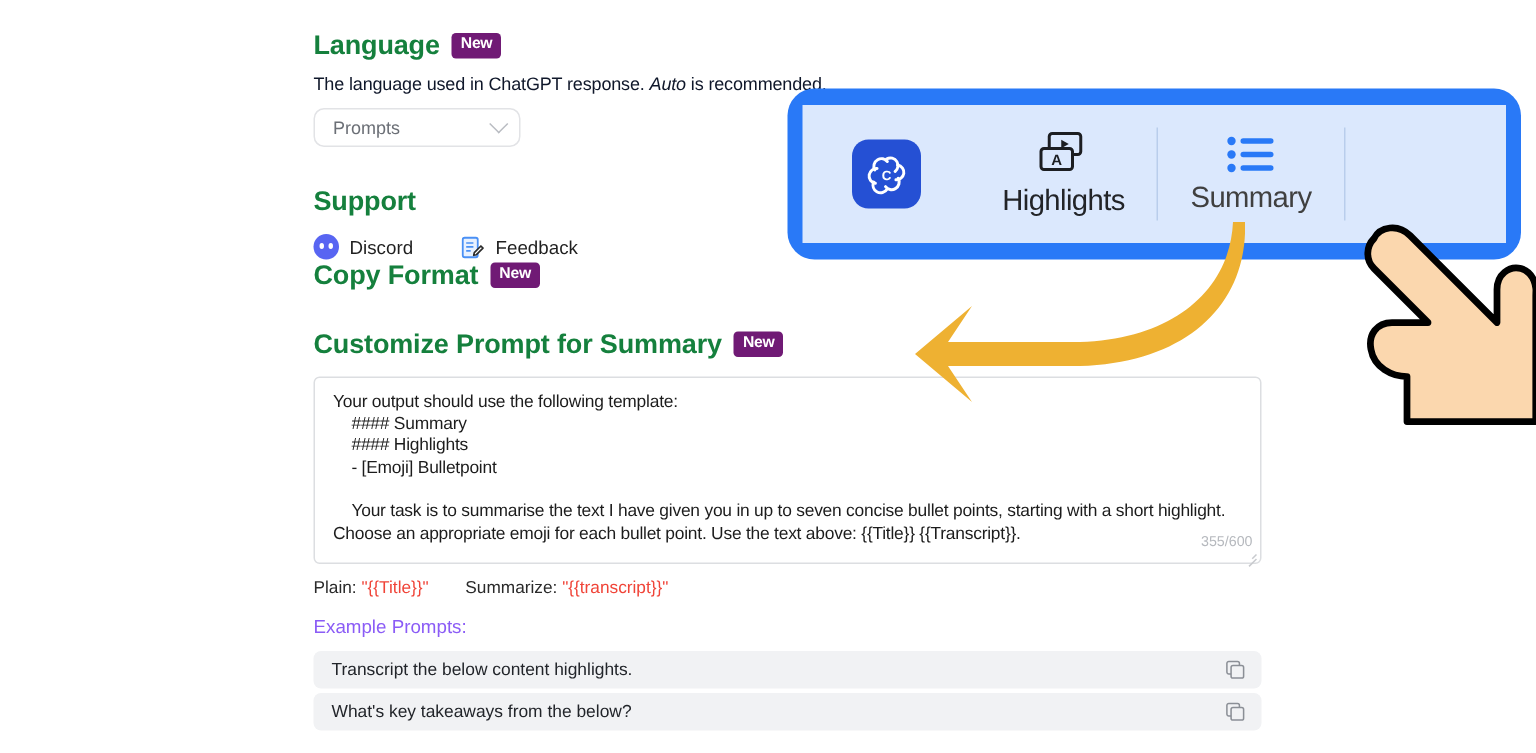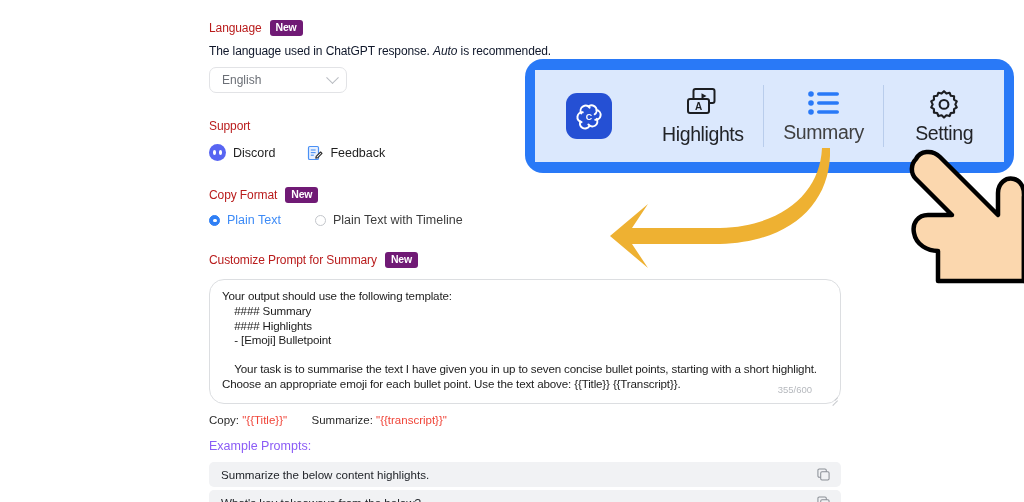--- a/index.html
+++ b/index.html
@@ -17,23 +17,23 @@
     left: 209px; top: 20px;
     width: 640px;
   }
 
   .section-head {
     display: flex;
     align-items: center;
     gap: 8px;
   }
   .section-title {
-    font-size: 12px;
-    font-weight: normal;
-    color: #b91c1c;
+    font-size: 18px;
+    font-weight: bold;
+    color: #15803d;
     letter-spacing: -0.1px;
   }
   .new-badge {
     display: inline-block;
     background: #701a75;
     color: #ffffff;
     font-size: 10.5px;
     font-weight: bold;
     padding: 1px 6px 2px 6px;
     border-radius: 3px;
@@ -95,21 +95,21 @@
     width: 3.4px; height: 4.4px;
     border-radius: 50%;
     background: #ffffff;
     top: 6px;
   }
   .discord-ico::before { left: 4px; }
   .discord-ico::after  { right: 4px; }
   .feedback-ico { width: 16px; height: 16px; flex: none; }
 
   
-  #copyformat-section { margin-top: 26px; }
+  #copyformat-section { }
   .radio-row {
     margin-top: 10px;
     display: flex;
     align-items: center;
     font-size: 12.5px;
   }
   .radio {
     width: 11px; height: 11px;
     border-radius: 50%;
     border: 1.2px solid #c3c6cb;
@@ -134,35 +134,35 @@
   .radio-label.active { color: #3d8bf7; }
   .radio-spacer { width: 34px; }
 
   
   #prompt-section { margin-top: 25px; }
   .prompt-box {
     margin-top: 11px;
     width: 632px;
     height: 125px;
     border: 1px solid #dcdee1;
-    border-radius: 15px;
+    border-radius: 4px;
     background: #ffffff;
     padding: 9px 12px 0 12px;
     position: relative;
   }
   .prompt-text {
     font-size: 11.6px;
     line-height: 14.6px;
     color: #1c1c1c;
     white-space: pre-wrap;
     letter-spacing: -0.15px;
   }
   .char-counter {
     position: absolute;
-    right: 28px; bottom: 8px;
+    right: 5px; bottom: 8px;
     font-size: 9.5px;
     color: #b6b9be;
   }
   .resize-grip {
     position: absolute;
     right: 2px; bottom: 2px;
     width: 8px; height: 8px;
   }
   .resize-grip i {
     position:absolute; right:0; bottom:0;
@@ -270,21 +270,21 @@
 
 <div id="settings-panel">
 
   <div>
     <div class="section-head">
       <span class="section-title">Language</span>
       <span class="new-badge">New</span>
     </div>
     <div class="help-text"><span>The language used in ChatGPT response. </span><i>Auto</i><span> is recommended.</span></div>
     <div class="lang-select">
-      <span>English</span>
+      <span>Prompts</span>
       <span class="chev"></span>
     </div>
   </div>
 
   <div id="support-section">
     <div class="section-head">
       <span class="section-title">Support</span>
     </div>
     <div class="support-row">
       <span class="discord-ico"></span>
@@ -299,27 +299,20 @@
       </svg>
       <span>Feedback</span>
     </div>
   </div>
 
   <div id="copyformat-section">
     <div class="section-head">
       <span class="section-title">Copy Format</span>
       <span class="new-badge">New</span>
     </div>
-    <div class="radio-row">
-      <span class="radio checked"></span>
-      <span class="radio-label active">Plain Text</span>
-      <span class="radio-spacer"></span>
-      <span class="radio"></span>
-      <span class="radio-label">Plain Text with Timeline</span>
-    </div>
   </div>
 
   <div id="prompt-section">
     <div class="section-head">
       <span class="section-title">Customize Prompt for Summary</span>
       <span class="new-badge">New</span>
     </div>
     <div class="prompt-box">
       <div class="prompt-text">Your output should use the following template:
     #### Summary
@@ -328,32 +321,32 @@
 
     Your task is to summarise the text I have given you in up to seven concise bullet points, starting with a short highlight. Choose an appropriate emoji for each bullet point. Use the text above: {{Title}} {{Transcript}}.</div>
       <div class="char-counter">355/600</div>
       <div class="resize-grip">
           <i></i>
           <i></i>
         </div>
     </div>
 
     <div class="vars-line">
-      <span>Copy:</span>
+      <span>Plain:</span>
       <span class="var-red">"{{Title}}"</span>
       <span class="vars-gap"></span>
       <span>Summarize:</span>
       <span class="var-red">"{{transcript}}"</span>
     </div>
 
     <div class="example-title">Example Prompts:</div>
 
     <div class="example-list">
       <div class="example-item">
-        <span>Summarize the below content highlights.</span>
+        <span>Transcript the below content highlights.</span>
         <svg class="copy-ico" viewBox="0 0 14 14">
           <rect x="1" y="1" width="9" height="9" rx="1.4" fill="#f1f2f4" stroke="#8b8f96" stroke-width="1.1"></rect>
           <rect x="4" y="4" width="9" height="9" rx="1.4" fill="#f1f2f4" stroke="#8b8f96" stroke-width="1.1"></rect>
         </svg>
       </div>
       <div class="example-item">
         <span>What's key takeaways from the below?</span>
         <svg class="copy-ico" viewBox="0 0 14 14">
           <rect x="1" y="1" width="9" height="9" rx="1.4" fill="#f1f2f4" stroke="#8b8f96" stroke-width="1.1"></rect>
           <rect x="4" y="4" width="9" height="9" rx="1.4" fill="#f1f2f4" stroke="#8b8f96" stroke-width="1.1"></rect>
@@ -402,27 +395,20 @@
         <circle cx="4" cy="23" r="2.8" fill="#2979f7"></circle>
         <rect x="10" y="3.2" width="22" height="3.6" rx="1.8" fill="#2979f7"></rect>
         <rect x="10" y="12.2" width="22" height="3.6" rx="1.8" fill="#2979f7"></rect>
         <rect x="10" y="21.2" width="22" height="3.6" rx="1.8" fill="#2979f7"></rect>
       </svg>
       <span class="tb-label active">Summary</span>
     </div>
 
     <div class="tb-divider"></div>
 
-    <div class="tb-item tb-tab">
-      <svg width="32" height="32" viewBox="0 0 32 32">
-        <path d="M16 3.2 18.4 5.6 21.6 4.7 22.8 7.8 26.1 8.2 26 11.6 28.8 13.4 27.3 16.4 28.8 19.4 26 21.2 26.1 24.6 22.8 25 21.6 28.1 18.4 27.2 16 29.6 13.6 27.2 10.4 28.1 9.2 25 5.9 24.6 6 21.2 3.2 19.4 4.7 16.4 3.2 13.4 6 11.6 5.9 8.2 9.2 7.8 10.4 4.7 13.6 5.6 Z" fill="none" stroke="#1c1e22" stroke-width="2.1" stroke-linejoin="round"></path>
-        <circle cx="16" cy="16.4" r="4.4" fill="none" stroke="#1c1e22" stroke-width="2.1"></circle>
-      </svg>
-      <span class="tb-label">Setting</span>
-    </div>
 
   </div>
 </div>
 
 <svg id="yellow-arrow" viewBox="0 0 260 135">
   <path d="M252 8 C250 52, 214 86, 150 88 L62 88 L78 64 L40 96 L78 128 L62 104 L150 104 C222 102, 262 62, 260 8 Z" fill="#eeb132"></path>
 </svg>
 
 <svg id="hand-cursor" viewBox="0 0 170 160">
   <g fill="#fbd7ae" stroke="#000000" stroke-width="4.5" stroke-linejoin="round" stroke-linecap="round">

